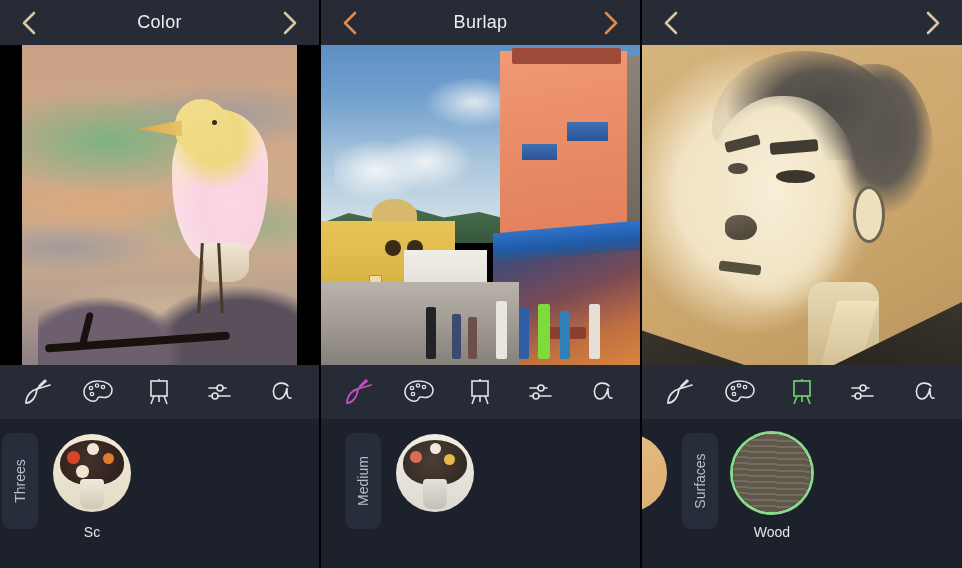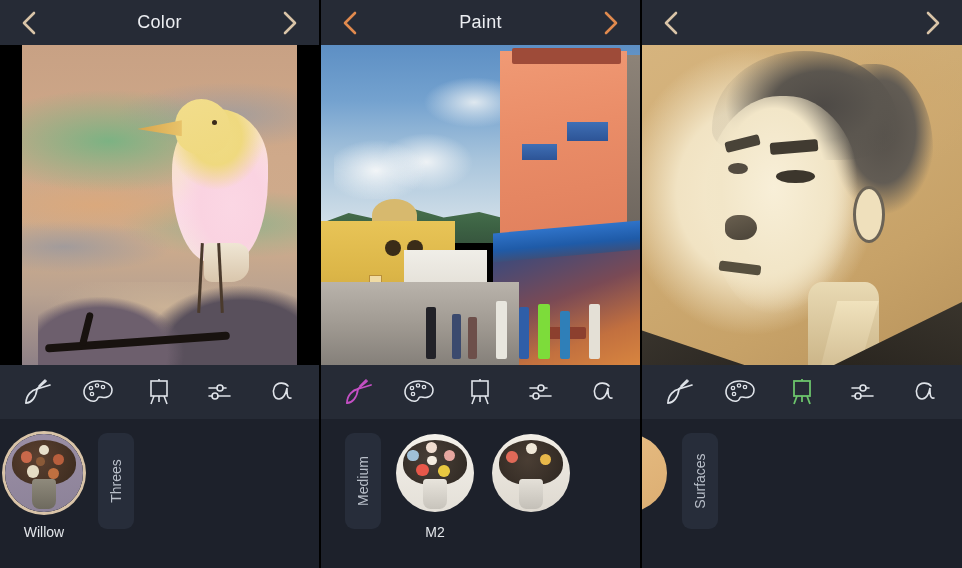--- a/index.html
+++ b/index.html
@@ -484,58 +484,56 @@
       <div class="tool">
         <svg width="34" height="30" viewBox="0 0 34 30">
             <path d="M23 9 C20 5 12 5 9.5 10 C7 15 9 22 14 22 C18 22 21 17 22 11 C22 17 22 22 26 21" fill="none" stroke="#dfe3e9" stroke-width="1.6" stroke-linecap="round"></path>
           </svg>
       </div>
     </div>
 
     <div class="tray">
       <div class="tray-row" style="left:2px">
 
+
+
+        <div class="divider-pill">
+          <span>Threes</span>
+        </div>
+
         <div class="tray-item">
-          <div class="thumb-wrap ring-tan">
+          <div class="thumb-wrap">
             <div class="thumb">
               <div class="bouquet">
-                <div class="bq-bg" style="background:linear-gradient(170deg,#9b8fa6,#8c8298)"></div>
-                <div class="bq-bunch" style="background:radial-gradient(circle at 40% 40%,#5b4030,#3a2a1e)"></div>
-                <span class="dot" style="left:20%;top:22%;width:15%;height:15%;background:#c8684a"></span>
-                <span class="dot" style="left:44%;top:14%;width:13%;height:13%;background:#e8e0cc"></span>
-                <span class="dot" style="left:62%;top:26%;width:14%;height:14%;background:#b85f3d"></span>
-                <span class="dot" style="left:28%;top:40%;width:16%;height:16%;background:#e5dcc4"></span>
-                <span class="dot" style="left:55%;top:44%;width:14%;height:14%;background:#c07040"></span>
-                <span class="dot" style="left:40%;top:30%;width:11%;height:11%;background:#8a5a38"></span>
-                <div class="bq-vase" style="background:linear-gradient(180deg,#8f8a7c,#6e6a5e)"></div>
+                <div class="bq-bg" style="background:linear-gradient(180deg,#f2ead6,#e2dcc6)"></div>
+                <div class="bq-bunch" style="background:radial-gradient(circle at 45% 45%,#45302a,#2a1d1a)"></div>
+                <span class="dot" style="left:18%;top:22%;width:16%;height:16%;background:#d8452c"></span>
+                <span class="dot" style="left:44%;top:12%;width:15%;height:15%;background:#f0e8d4"></span>
+                <span class="dot" style="left:64%;top:24%;width:14%;height:14%;background:#e07a2c"></span>
+                <span class="dot" style="left:30%;top:40%;width:16%;height:16%;background:#efe6d0"></span>
+                <div class="bq-vase" style="background:linear-gradient(180deg,#efe9da,#cfc8b4)"></div>
               </div>
             </div>
           </div>
-          <div class="thumb-label">Willow</div>
+          <div class="thumb-label">Sc</div>
         </div>
-
-
-        <div class="divider-pill">
-          <span>Threes</span>
-        </div>
-
 
       </div>
     </div>
   </div>
 
   <div class="panel panel-2">
 
     <div class="header">
       <div class="chev">
         <svg width="20" height="26" viewBox="0 0 20 26">
             <polyline points="15,3 5,13 15,23" fill="none" stroke="#e08a4e" stroke-width="2.6" stroke-linecap="round" stroke-linejoin="round"></polyline>
           </svg>
       </div>
-      <div class="title">Paint</div>
+      <div class="title">Burlap</div>
       <div class="chev">
         <svg width="20" height="26" viewBox="0 0 20 26">
             <polyline points="5,3 15,13 5,23" fill="none" stroke="#e08a4e" stroke-width="2.6" stroke-linecap="round" stroke-linejoin="round"></polyline>
           </svg>
       </div>
     </div>
 
     <div class="stage">
       <div class="art art-street">
         <div class="st-sky"></div>
@@ -613,38 +611,20 @@
     </div>
 
     <div class="tray">
       <div class="tray-row" style="left:24px">
 
         <div class="divider-pill">
           <span>Medium</span>
         </div>
 
 
-        <div class="tray-item">
-          <div class="thumb-wrap">
-            <div class="thumb">
-              <div class="bouquet">
-                <div class="bq-bg" style="background:linear-gradient(180deg,#f4f1ea,#e4e0d8)"></div>
-                <div class="bq-bunch" style="background:radial-gradient(circle at 45% 45%,#4a4038,#2e2822)"></div>
-                <span class="dot" style="left:14%;top:20%;width:15%;height:15%;background:#9fc0d8"></span>
-                <span class="dot" style="left:38%;top:10%;width:15%;height:15%;background:#f0ddd0"></span>
-                <span class="dot" style="left:62%;top:20%;width:14%;height:14%;background:#e8a8a0"></span>
-                <span class="dot" style="left:26%;top:38%;width:16%;height:16%;background:#e8584a"></span>
-                <span class="dot" style="left:54%;top:40%;width:15%;height:15%;background:#e8c840"></span>
-                <span class="dot" style="left:40%;top:28%;width:12%;height:12%;background:#f4ece0"></span>
-                <div class="bq-vase" style="background:linear-gradient(180deg,#e8e4dc,#c8c4bc)"></div>
-              </div>
-            </div>
-          </div>
-          <div class="thumb-label">M2</div>
-        </div>
 
         <div class="tray-item">
           <div class="thumb-wrap">
             <div class="thumb">
               <div class="bouquet">
                 <div class="bq-bg" style="background:linear-gradient(180deg,#f2eee6,#ded9d0)"></div>
                 <div class="bq-bunch" style="background:radial-gradient(circle at 45% 45%,#4a3e34,#2d2620)"></div>
                 <span class="dot" style="left:18%;top:22%;width:15%;height:15%;background:#e06a58"></span>
                 <span class="dot" style="left:44%;top:12%;width:14%;height:14%;background:#f0e8d8"></span>
                 <span class="dot" style="left:62%;top:26%;width:14%;height:14%;background:#e8b84a"></span>
@@ -747,18 +727,26 @@
             </div>
           </div>
 
         </div>
 
         <div class="divider-pill">
           <span>Surfaces</span>
         </div>
 
 
+        <div class="tray-item">
+          <div class="thumb-wrap ring-green">
+            <div class="thumb">
+              <div class="tex-wood"></div>
+            </div>
+          </div>
+          <div class="thumb-label">Wood</div>
+        </div>
 
       </div>
     </div>
   </div>
 
 </div>
 
 </body></html>

